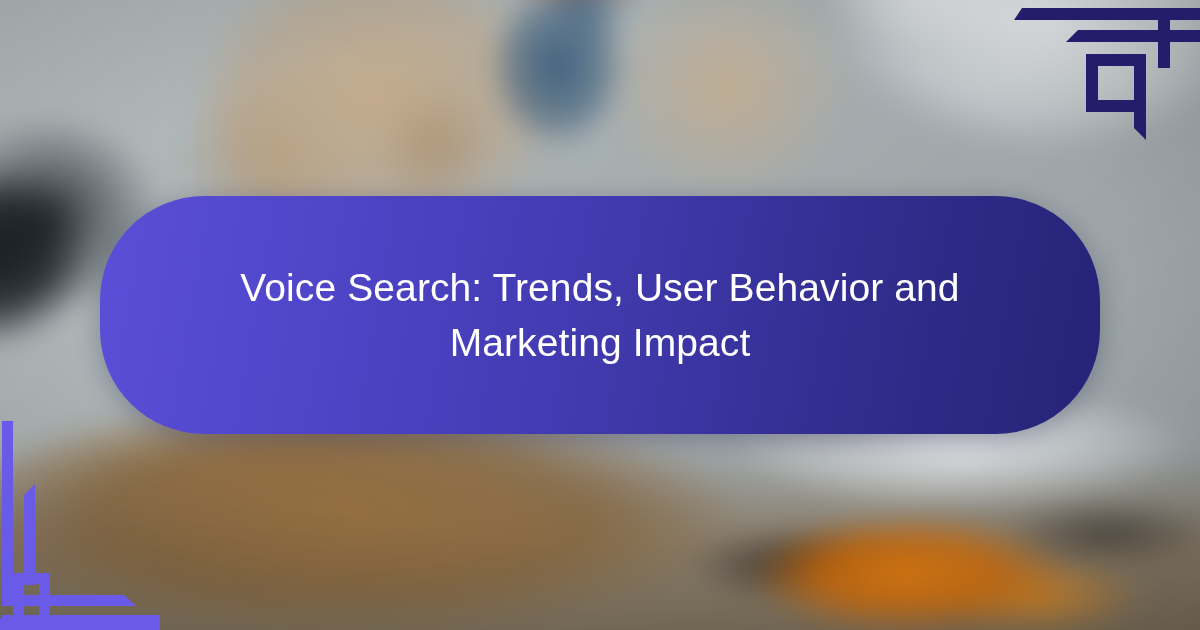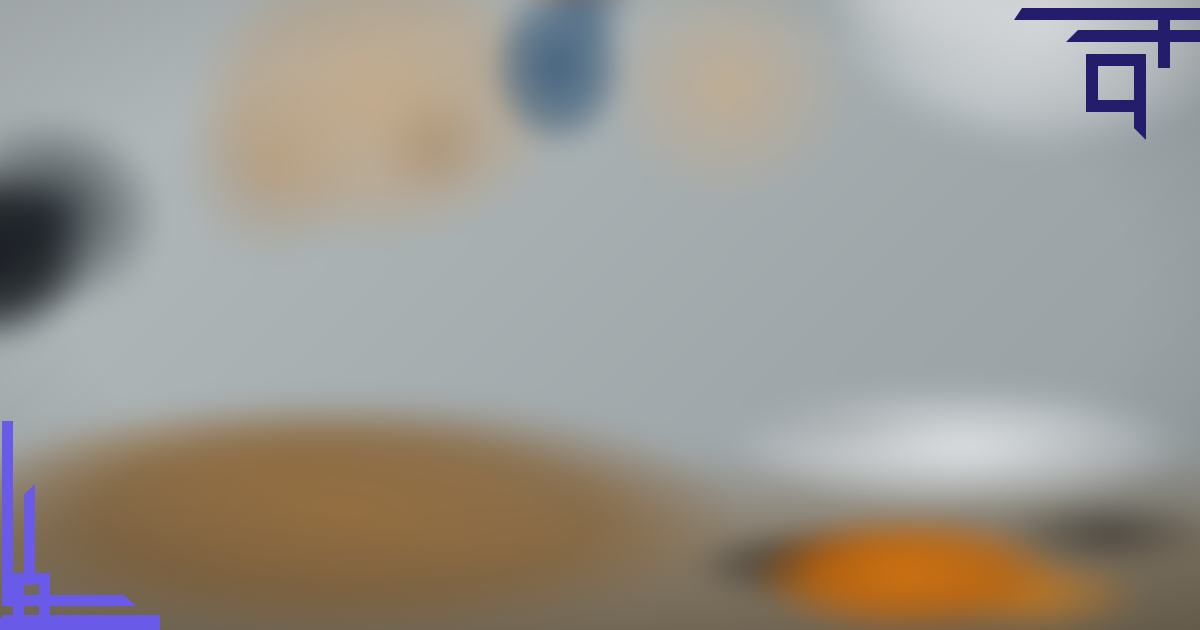--- a/index.html
+++ b/index.html
@@ -140,14 +140,17 @@
 
       <path d="M2 180 L124 180 L136 191 L2 191 Z" fill="#6a5ae8"></path>
 
       <path d="M2 200 L150 200 L160 210 L2 210 Z" fill="#6a5ae8"></path>
       <rect x="2" y="200" width="158" height="11" fill="#6a5ae8"></rect>
 
       <rect x="0" y="203" width="160" height="12" fill="#6a5ae8"></rect>
     </svg>
   </div>
 
+  <div class="title-card">
+    <div class="title-text">Voice Search: Trends, User Behavior and Marketing Impact</div>
+  </div>
 
 </div>
 
 </body></html>

